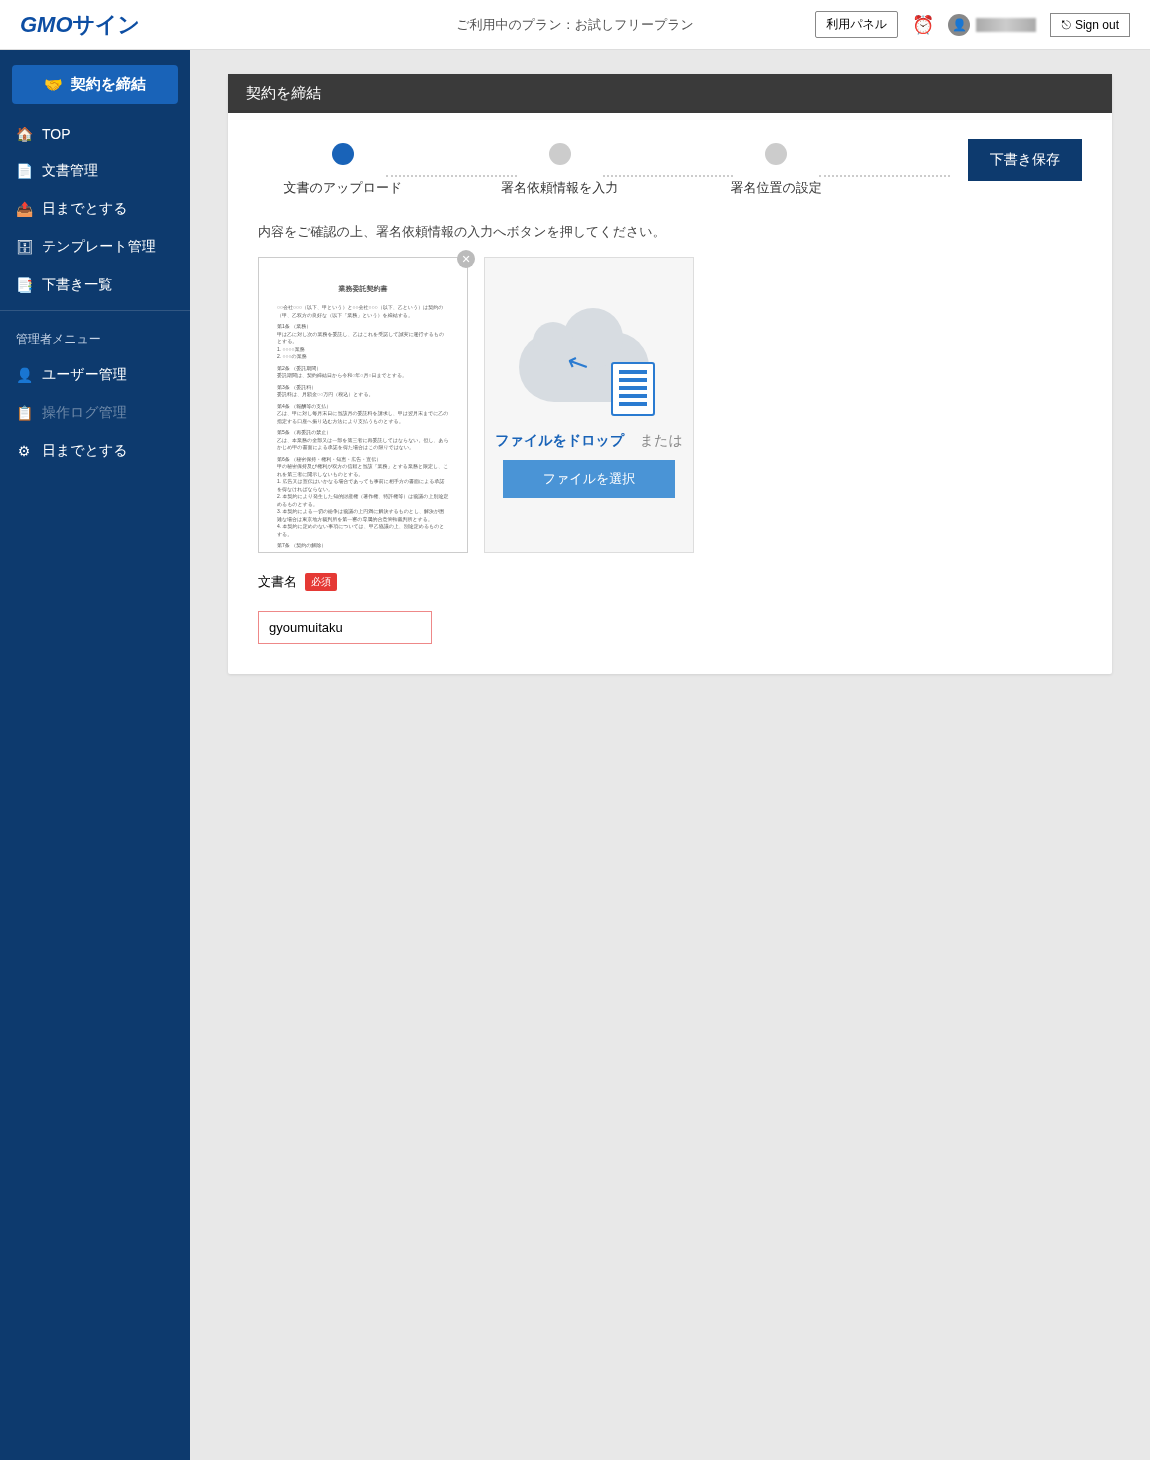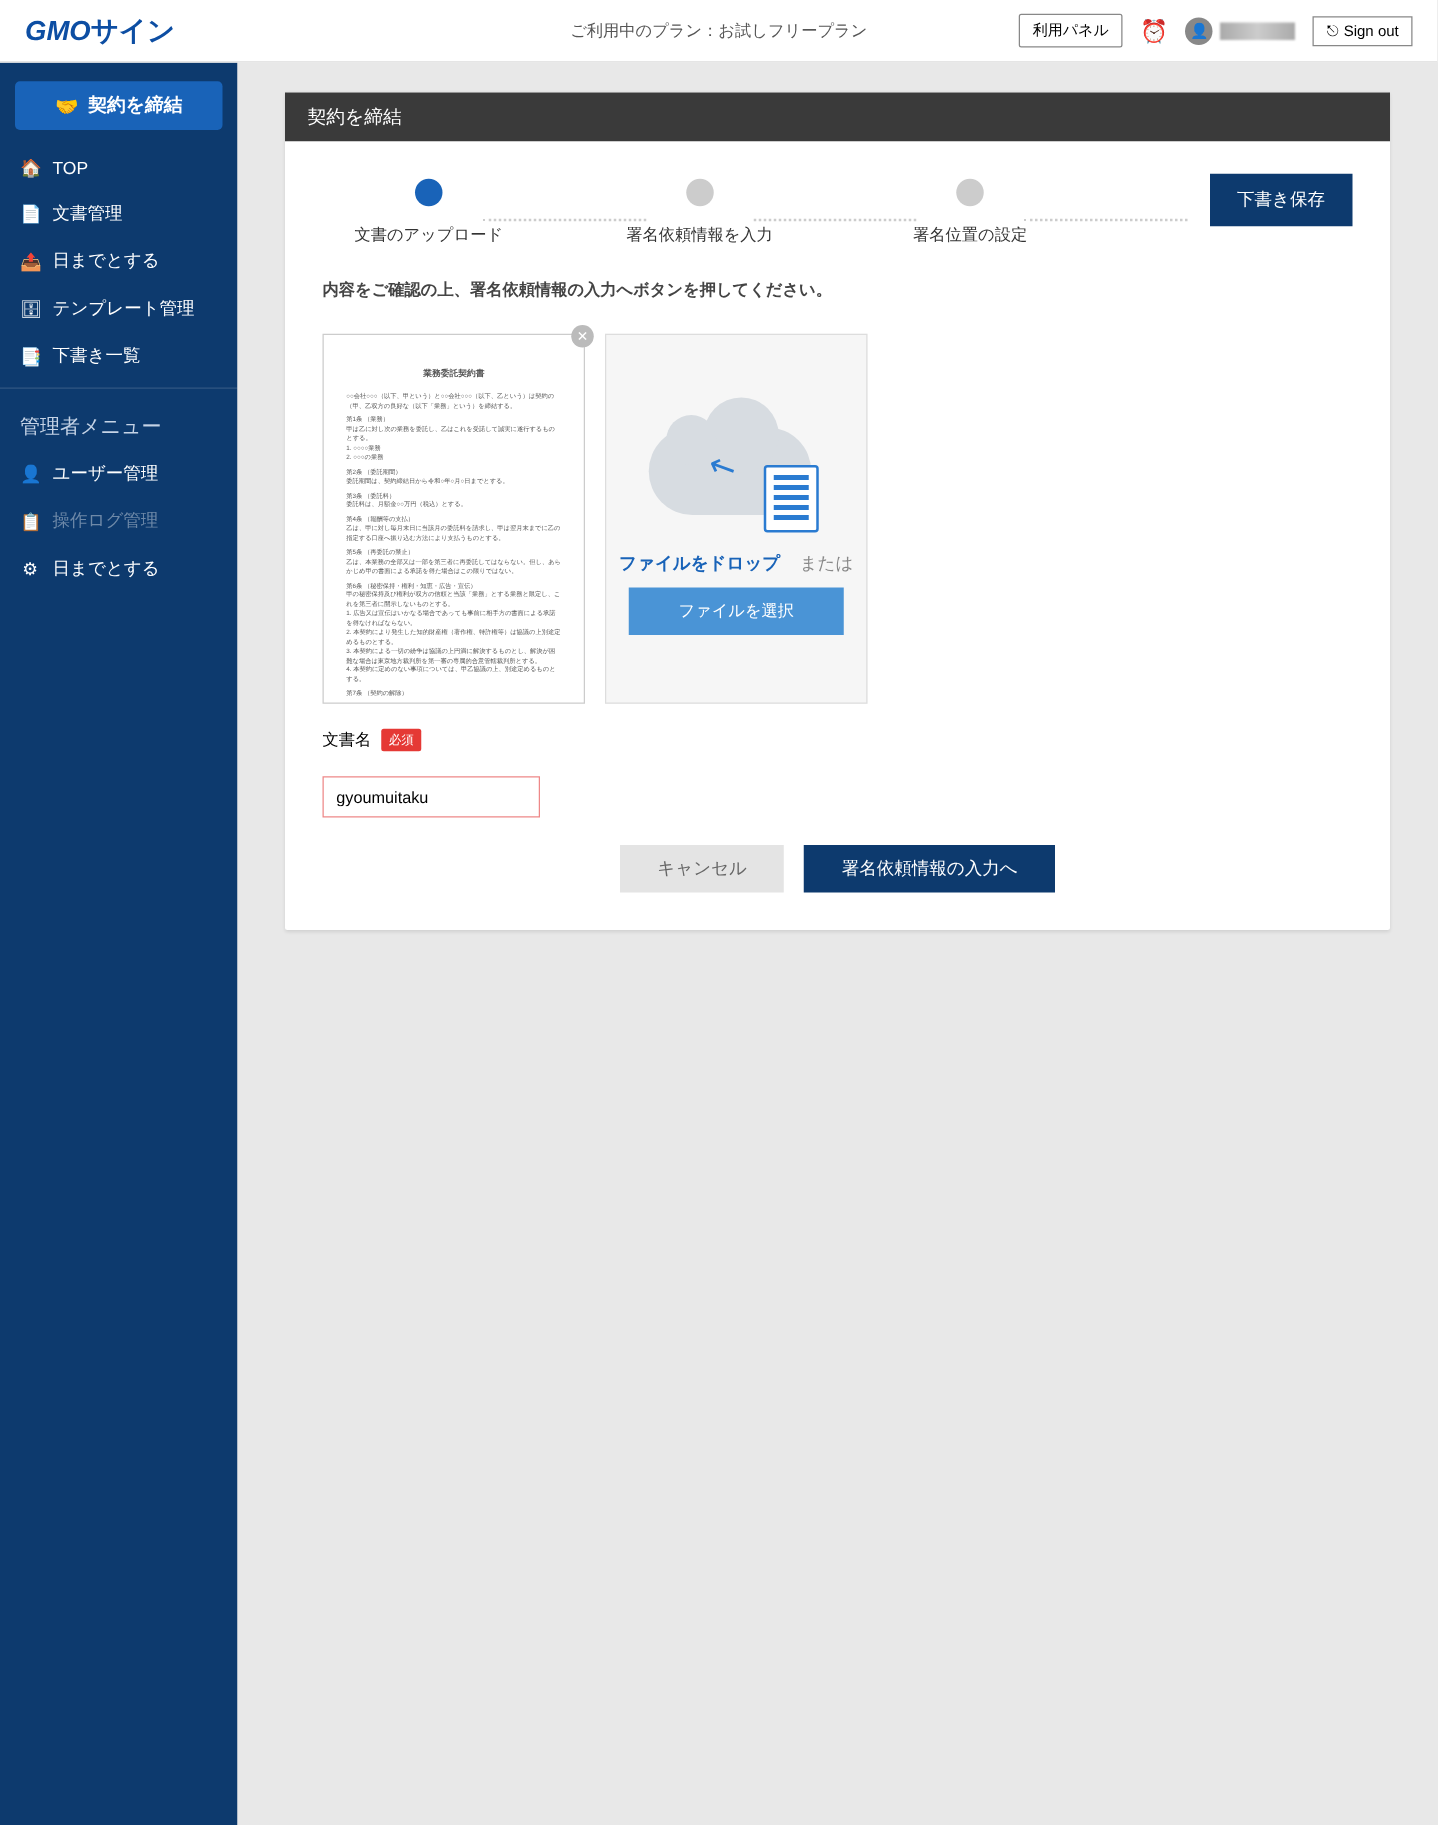--- a/index.html
+++ b/index.html
@@ -30,42 +30,42 @@
 .sidebar-btn {
   margin: 0 12px 12px; background: #1963b8; border-radius: 4px; padding: 10px;
   display: flex; align-items: center; justify-content: center; gap: 8px; font-weight: bold;
   font-size: 15px; cursor: pointer;
 }
 .sidebar-item {
   display: flex; align-items: center; gap: 10px; padding: 10px 16px;
   font-size: 14px; cursor: pointer;
 }
 .sidebar-divider { height: 1px; background: rgba(255,255,255,0.15); margin: 6px 0; }
-.sidebar-subheader { font-size: 16px; padding: 14px 16px 8px; color: #c5d3e6; font-family: Liberation Mono, monospace; }
+.sidebar-subheader { font-size: 12px; padding: 14px 16px 8px; color: #c5d3e6; font-family: Liberation Mono, monospace; }
 .sidebar-icon { width: 16px; text-align: center; font-size: 14px; }
 .disabled-menu { color: #6e89a8; }
 
 .main { flex: 1; padding: 24px 38px; overflow-y: auto; background: #e8e8e8; }
 .panel { background: #fff; border-radius: 2px; box-shadow: 0 1px 3px rgba(0,0,0,0.1); }
 .panel-header { background: #3a3a3a; color: #fff; padding: 10px 18px; font-size: 15px; }
 .panel-body { padding: 18px 30px 30px; }
 
 .stepper-row { display: flex; align-items: flex-start; gap: 20px; }
 .stepper { flex: 1; display: flex; align-items: center; justify-content: space-between; padding: 12px 20px 0; }
 .step { display: flex; flex-direction: column; align-items: center; width: 130px; }
 .step-dot { width: 22px; height: 22px; border-radius: 50%; background: #ccc; margin-bottom: 14px; }
 .step-dot.active { background: #1963b8; }
 .step-label { font-size: 13px; color: #333; white-space: nowrap; }
 .step-line { flex: 1; border-top: 2px dotted #ccc; margin: 11px -22px 0; height: 0; }
 .save-draft-btn {
   background: #0d3a6e; color: #fff; padding: 12px 22px; font-size: 14px;
   border: none; cursor: pointer; margin-top: 8px; white-space: nowrap;
 }
 
-.instruction { font-size: 13px; color: #444; margin: 26px 0 26px; font-weight: bold; }
+.instruction { font-size: 13px; color: #444; margin: 26px 0 16px; }
 
 .upload-row { display: flex; gap: 16px; }
 .doc-preview {
   width: 210px; height: 296px; border: 1px solid #ccc; background: #fff;
   position: relative; padding: 26px 18px; font-size: 5px; color: #555;
 }
 .doc-close {
   position: absolute; top: -8px; right: -8px; width: 18px; height: 18px;
   border-radius: 50%; background: #bbb; color: #fff; display: flex;
   align-items: center; justify-content: center; font-size: 11px; cursor: pointer;
@@ -231,20 +231,16 @@
         </div>
 
         <div class="field-row">
           <div class="field-label">
             <span>文書名</span>
             <span class="required-badge">必須</span>
           </div>
           <input class="text-input" value="gyoumuitaku" style="">
         </div>
 
-        <div class="button-row">
-          <button class="btn-cancel">キャンセル</button>
-          <button class="btn-primary">署名依頼情報の入力へ</button>
-        </div>
       </div>
     </div>
   </div>
 </div>
 
 </body></html>

